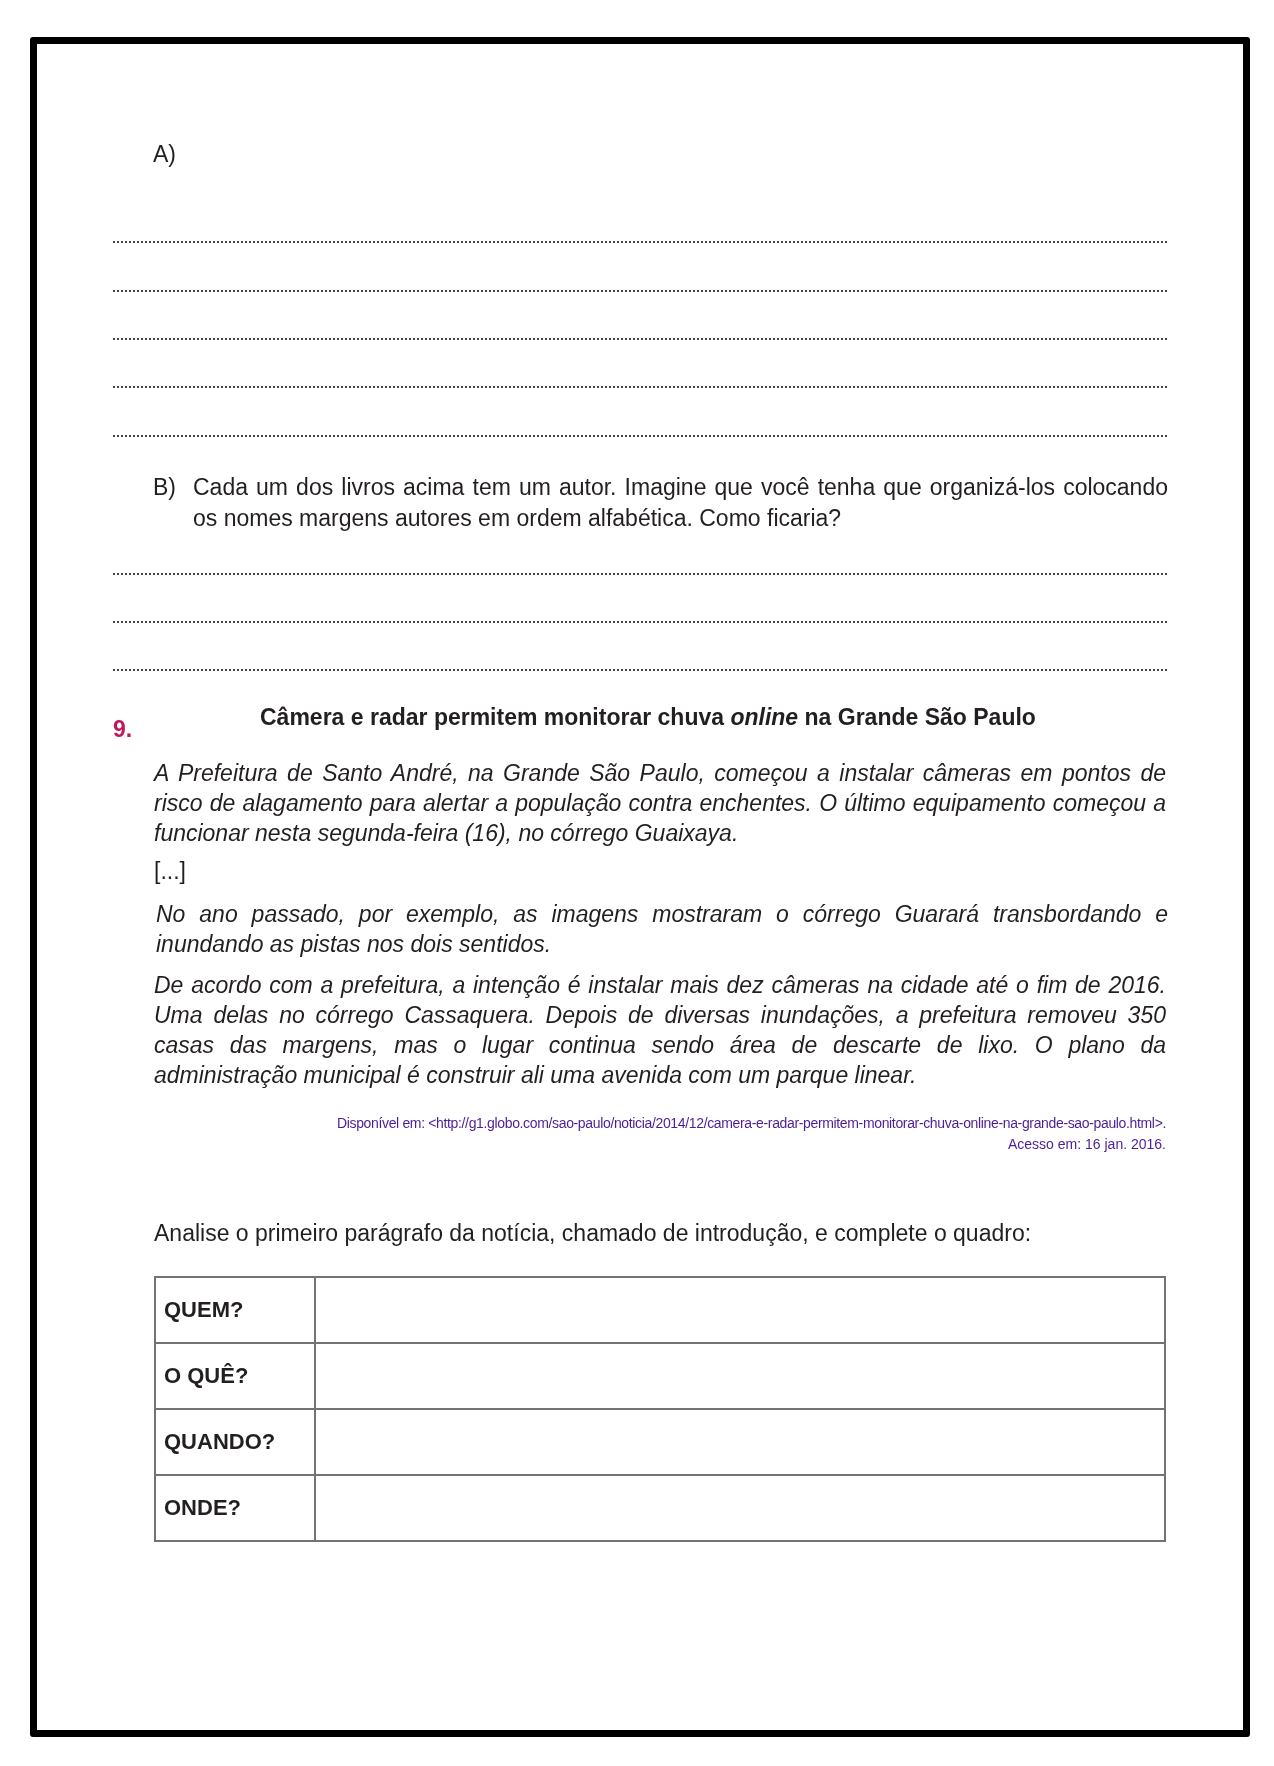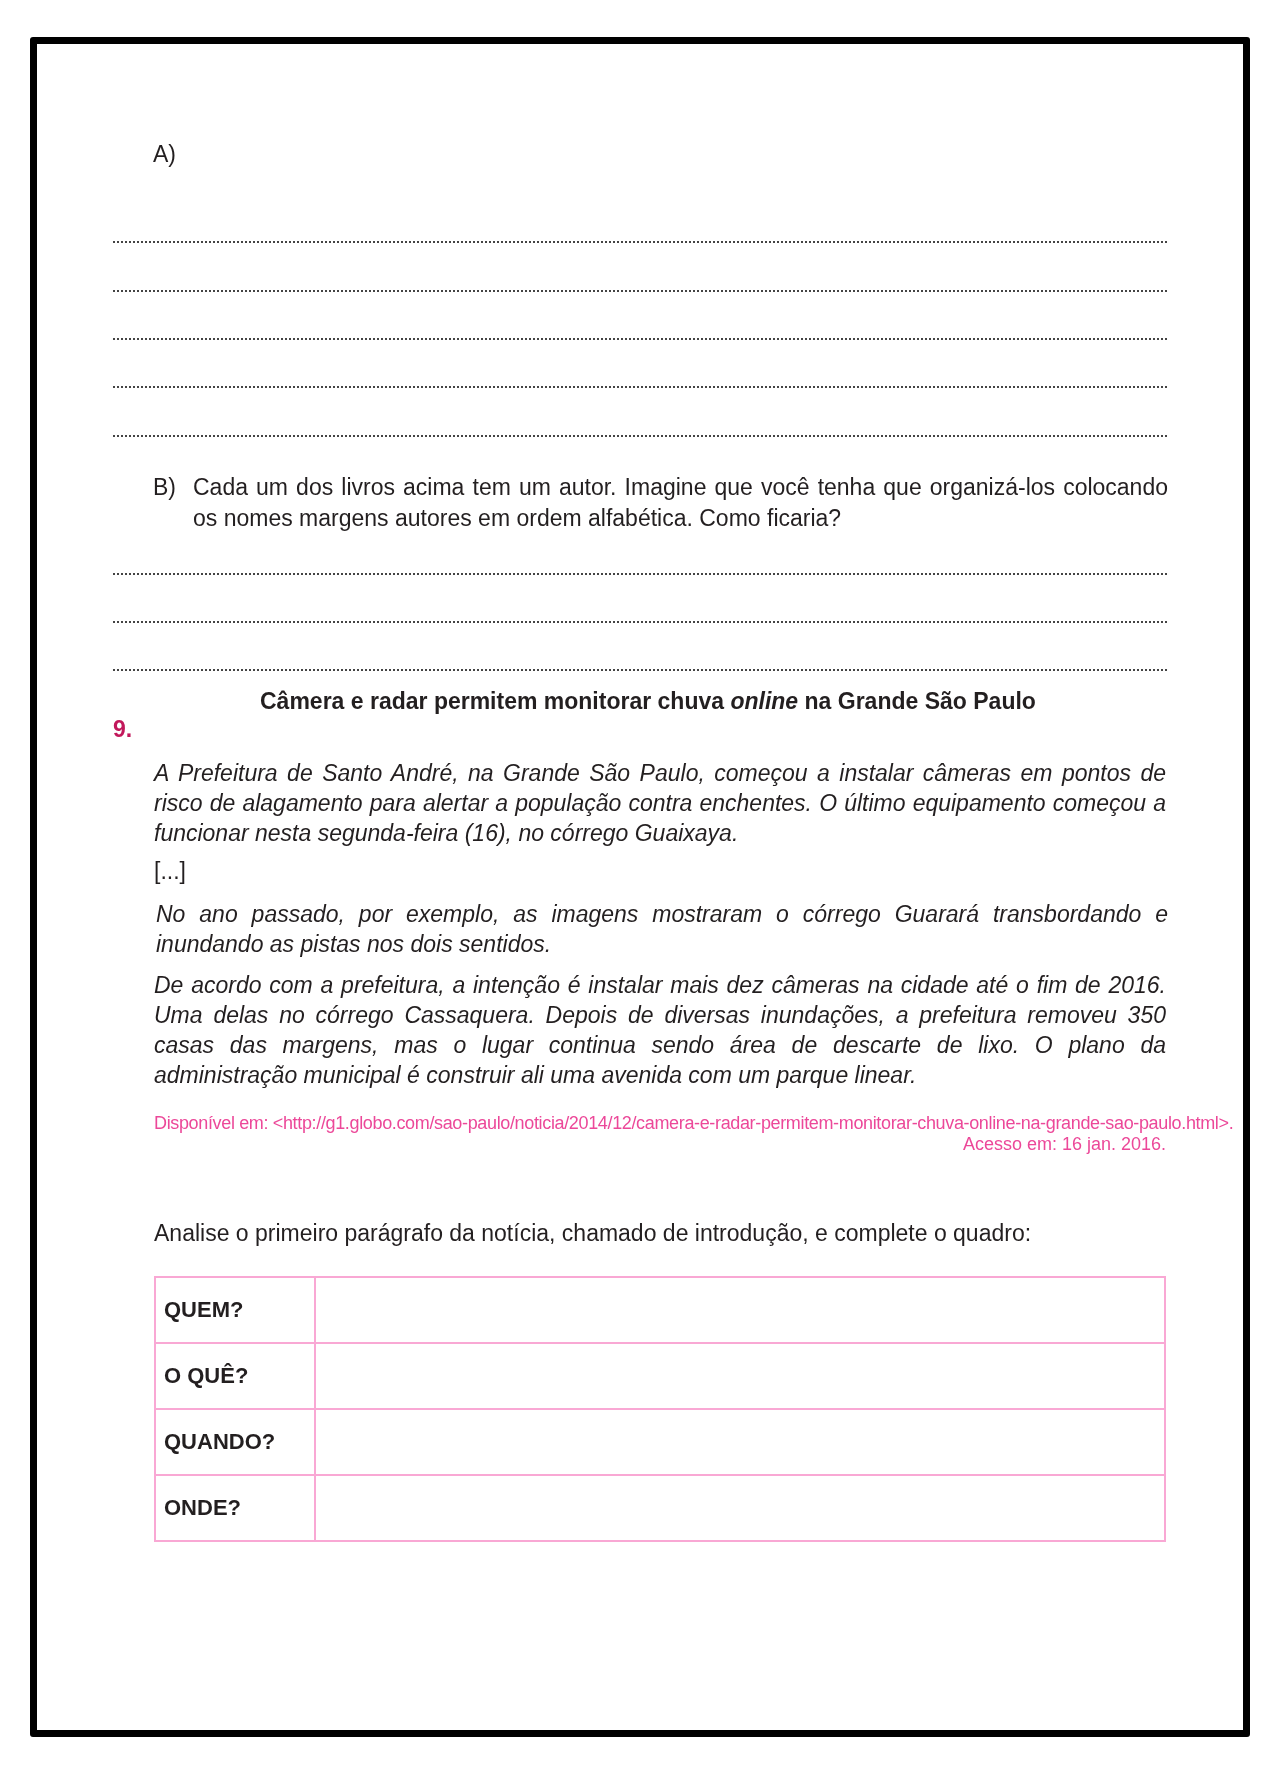--- a/index.html
+++ b/index.html
@@ -6,23 +6,23 @@
   body{width:1274px;height:1766px;position:relative;overflow:hidden;font-family:"Liberation Sans",sans-serif;color:#231f20;}
   .frame{position:absolute;left:30px;top:37px;width:1206px;height:1686px;border:7px solid #000;border-radius:3px;box-sizing:content-box;}
   .abs{position:absolute;}
   .q{font-size:23px;line-height:31px;}
   .q .lbl{position:absolute;left:0;top:0;}
   .q .txt{position:absolute;left:40px;top:0;width:975px;text-align:justify;}
   .dots{position:absolute;left:113px;width:1054px;border-top:2px dotted #444;height:0;}
   .num{color:#c2185b;font-weight:bold;font-size:23px;}
   .title{font-weight:bold;font-size:23px;}
   .it{font-style:italic;font-size:23px;line-height:30px;text-align:justify;}
-  .src{font-size:18px;line-height:21px;color:#ec4899;}
+  .src{font-size:14px;line-height:21px;color:#4c1d95;}
   table.quadro{position:absolute;left:154px;top:1276px;width:1012px;border-collapse:collapse;}
-  table.quadro td{border:2px solid #f9a8d4;height:64px;padding:0 8px;font-weight:bold;font-size:22px;}
+  table.quadro td{border:2px solid #737373;height:64px;padding:0 8px;font-weight:bold;font-size:22px;}
   table.quadro td.k{width:142px;}
 </style>
 </head>
 <body>
 
 <div class="frame"></div>
 
 <div class="abs q" style="left:153px;top:139px;width:1020px;height:70px;">
   <span class="lbl">A)</span>
 </div>
@@ -34,21 +34,21 @@
 
 <div class="abs q" style="left:153px;top:472px;width:1020px;height:70px;">
   <span class="lbl">B)</span>
   <span class="txt">Cada um dos livros acima tem um autor. Imagine que você tenha que organizá-los colocando os nomes margens autores em ordem alfabética. Como ficaria?</span>
 </div>
 <div class="dots" style="top:573px;"></div>
 <div class="dots" style="top:621px;"></div>
 <div class="dots" style="top:669px;"></div>
 
 <span class="abs num" style="left:113px;top:716px;">9.</span>
-<div class="abs title" style="left:260px;top:688px;white-space:nowrap;">
+<div class="abs title" style="left:260px;top:704px;white-space:nowrap;">
   <span>Câmera e radar permitem monitorar chuva </span><em>online</em><span> na Grande São Paulo</span>
 </div>
 
 <div class="abs it" style="left:154px;top:758px;width:1012px;">A Prefeitura de Santo André, na Grande São Paulo, começou a instalar câmeras em pontos de risco de alagamento para alertar a população contra enchentes. O último equipamento começou a funcionar nesta segunda-feira (16), no córrego Guaixaya.</div>
 <div class="abs" style="left:154px;top:858px;font-size:23px;">[...]</div>
 <div class="abs it" style="left:156px;top:899px;width:1012px;">No ano passado, por exemplo, as imagens mostraram o córrego Guarará transbordando e inundando as pistas nos dois sentidos.</div>
 <div class="abs it" style="left:154px;top:970px;width:1012px;">De acordo com a prefeitura, a intenção é instalar mais dez câmeras na cidade até o fim de 2016. Uma delas no córrego Cassaquera. Depois de diversas inundações, a prefeitura removeu 350 casas das margens, mas o lugar continua sendo área de descarte de lixo. O plano da administração municipal é construir ali uma avenida com um parque linear.</div>
 
 <div class="abs src" style="left:154px;top:1113px;width:1012px;text-align:right;">
   <div style="white-space:nowrap;letter-spacing:-0.35px;">Disponível em: &lt;http://g1.globo.com/sao-paulo/noticia/2014/12/camera-e-radar-permitem-monitorar-chuva-online-na-grande-sao-paulo.html&gt;.</div>

